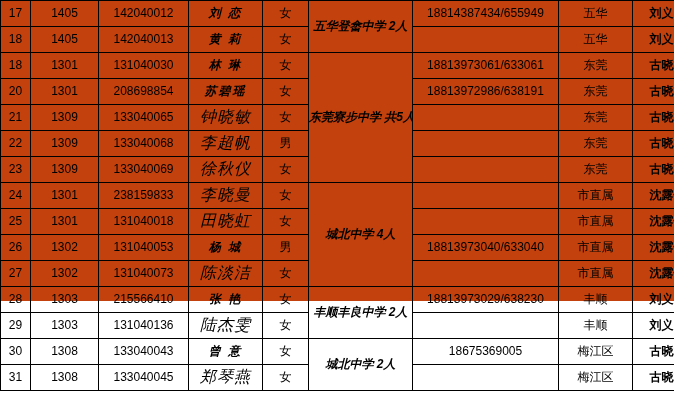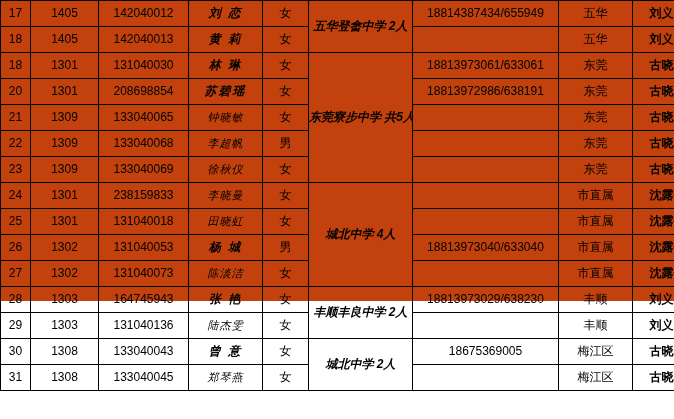--- a/index.html
+++ b/index.html
@@ -55,21 +55,21 @@
   }
   .cell-name {
     font-size: 13px;
     font-weight: bold;
     letter-spacing: 2px;
     font-style: italic;
   }
   .cell-name.light {
     font-weight: normal;
     letter-spacing: 1px;
-    font-size: 11px;
+    font-size: 16px;
   }
   .cell-school {
     font-size: 12.5px;
     font-weight: bold;
     line-height: 1.35;
     white-space: normal;
     padding: 0 4px;
     font-style: italic;
   }
   .cell-region {
@@ -207,21 +207,21 @@
           <td class="cell-id">131040073</td>
           <td class="cell-name light">陈淡洁</td>
           <td class="cell-sex">女</td>
           <td class="cell-phone"></td>
           <td class="cell-region">市直属</td>
           <td class="cell-teacher">沈露儒</td>
         </tr>
         <tr>
           <td class="cell-no">28</td>
           <td class="cell-class">1303</td>
-          <td class="cell-id">164745943</td>
+          <td class="cell-id">215566410</td>
           <td class="cell-name">张 艳</td>
           <td class="cell-sex">女</td>
           <td class="cell-school" rowspan="2">丰顺丰良中学 2人</td>
           <td class="cell-phone">18813973029/638230</td>
           <td class="cell-region">丰顺</td>
           <td class="cell-teacher">刘义民</td>
         </tr>
         <tr>
           <td class="cell-no">29</td>
           <td class="cell-class">1303</td>

